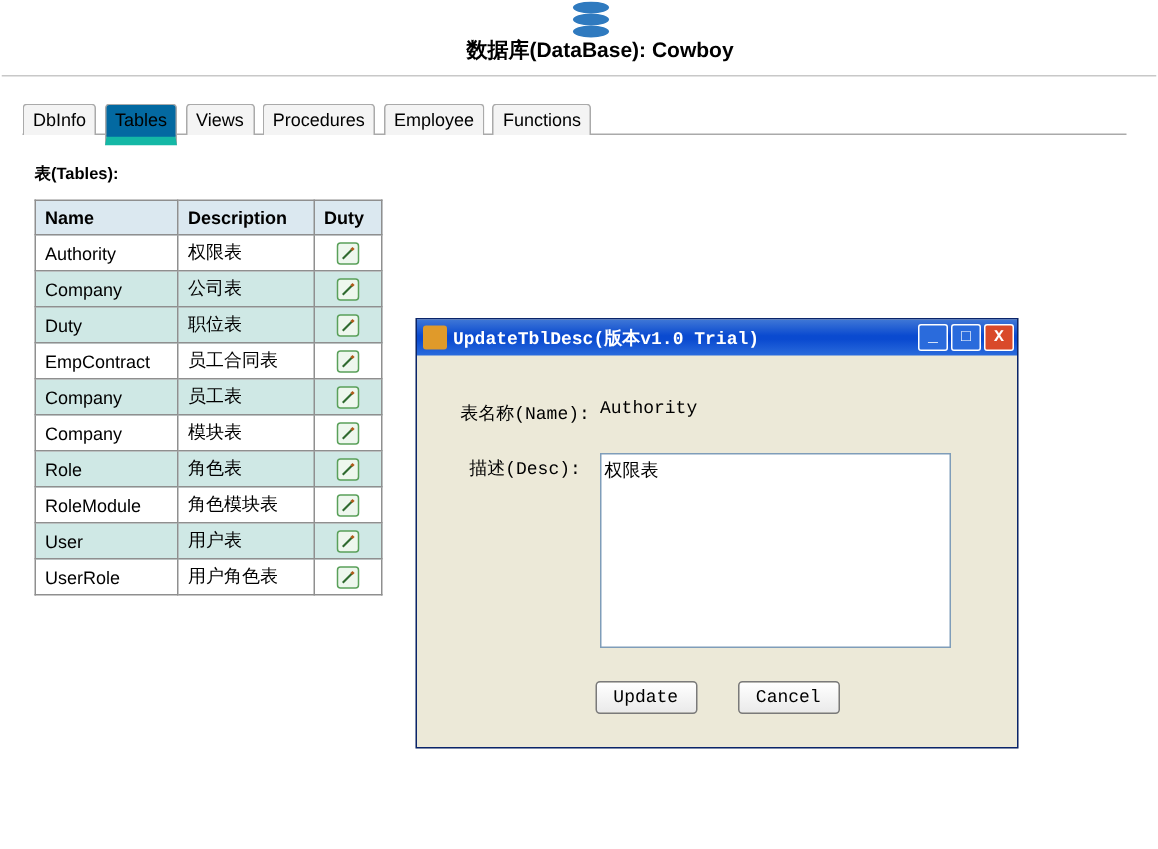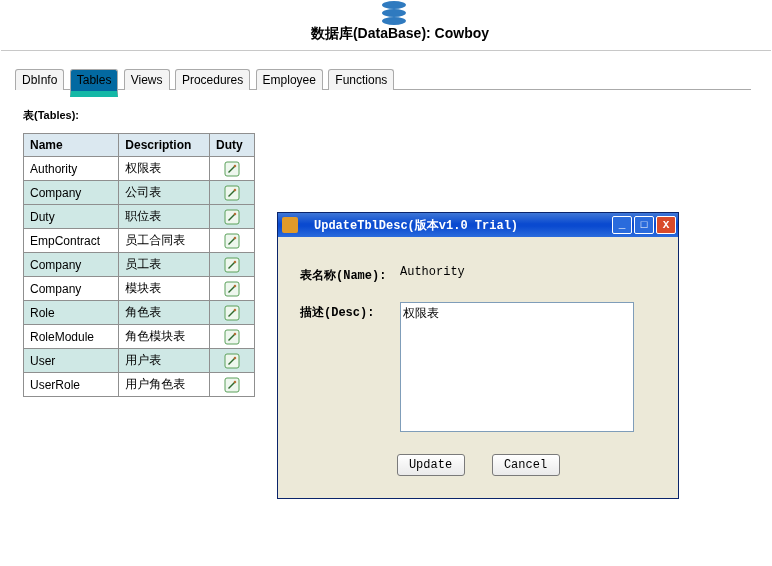--- a/index.html
+++ b/index.html
@@ -147,21 +147,21 @@
     align-items: center;
     padding-left: 4px;
     font-family: "Courier New", monospace;
     font-size: 12px;
     font-weight: bold;
   }
   .dialog-title .left {
     display: flex;
     align-items: center;
     flex: 1;
-    gap: 16px;
+    gap: 4px;
   }
   .dialog-title-icon {
     width: 16px;
     height: 16px;
     background: #e09a2a;
     border-radius: 2px;
     display: inline-block;
   }
   .dlg-btns {
     display: flex;
@@ -190,24 +190,23 @@
     font-family: "Courier New", monospace;
     font-size: 12px;
   }
   .form-row {
     display: flex;
     align-items: flex-start;
     margin-bottom: 18px;
   }
   .form-label {
     width: 100px;
-    text-align: left;
+    text-align: center;
     padding-top: 2px;
     white-space: nowrap;
-    font-weight: bold;
   }
   .form-value {
     flex: 1;
   }
   .desc-textarea {
     width: 234px;
     height: 130px;
     border: 1px solid #7f9db9;
     box-sizing: border-box;
     font-family: "SimSun","Courier New", monospace;

